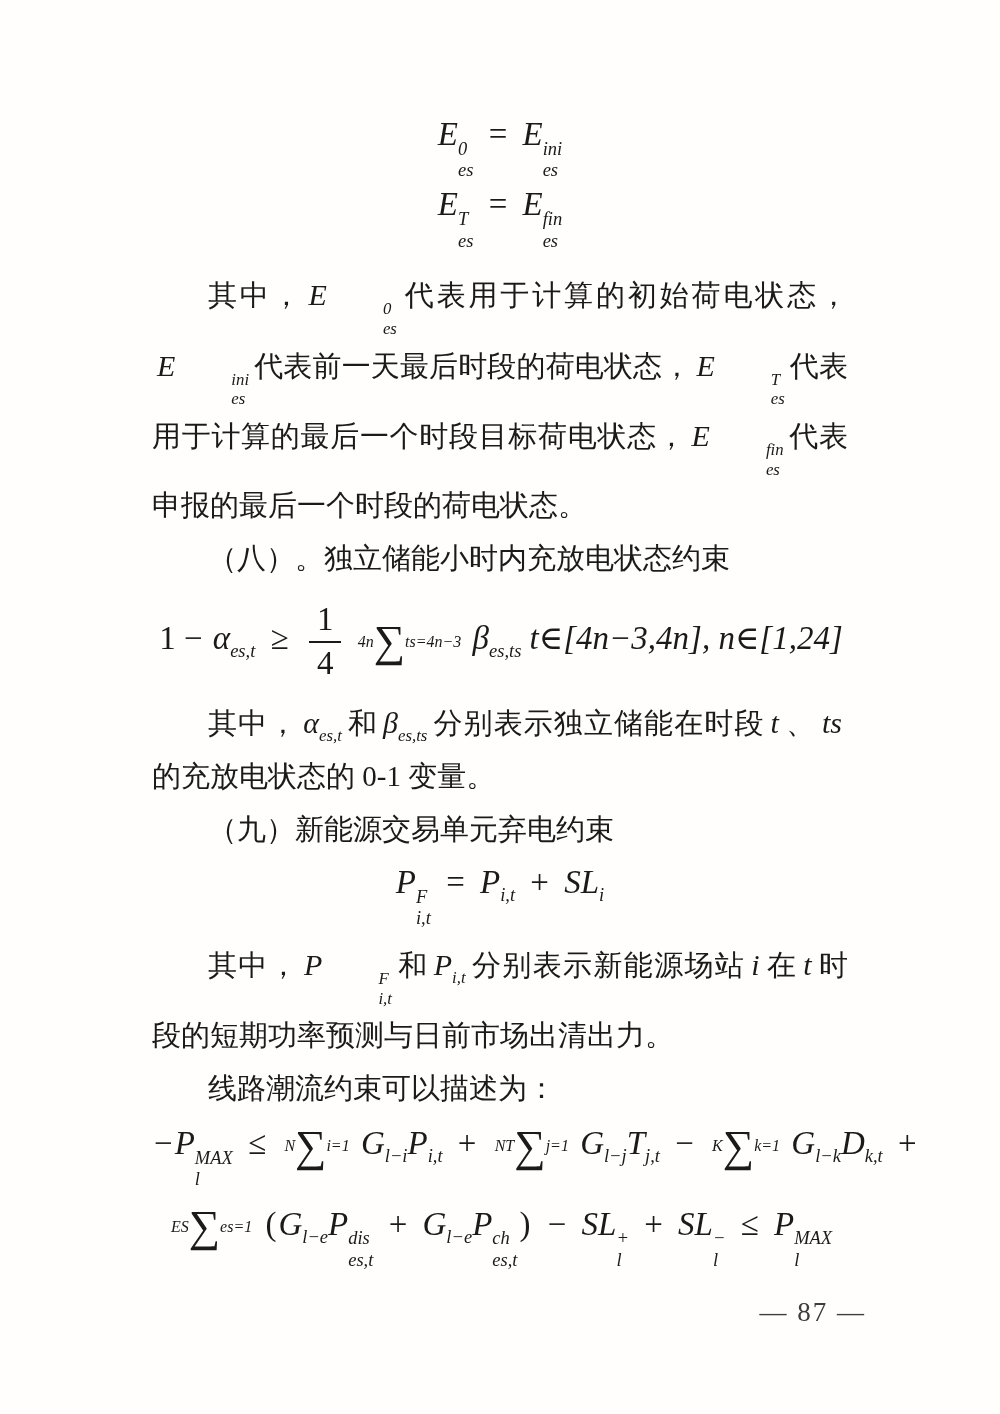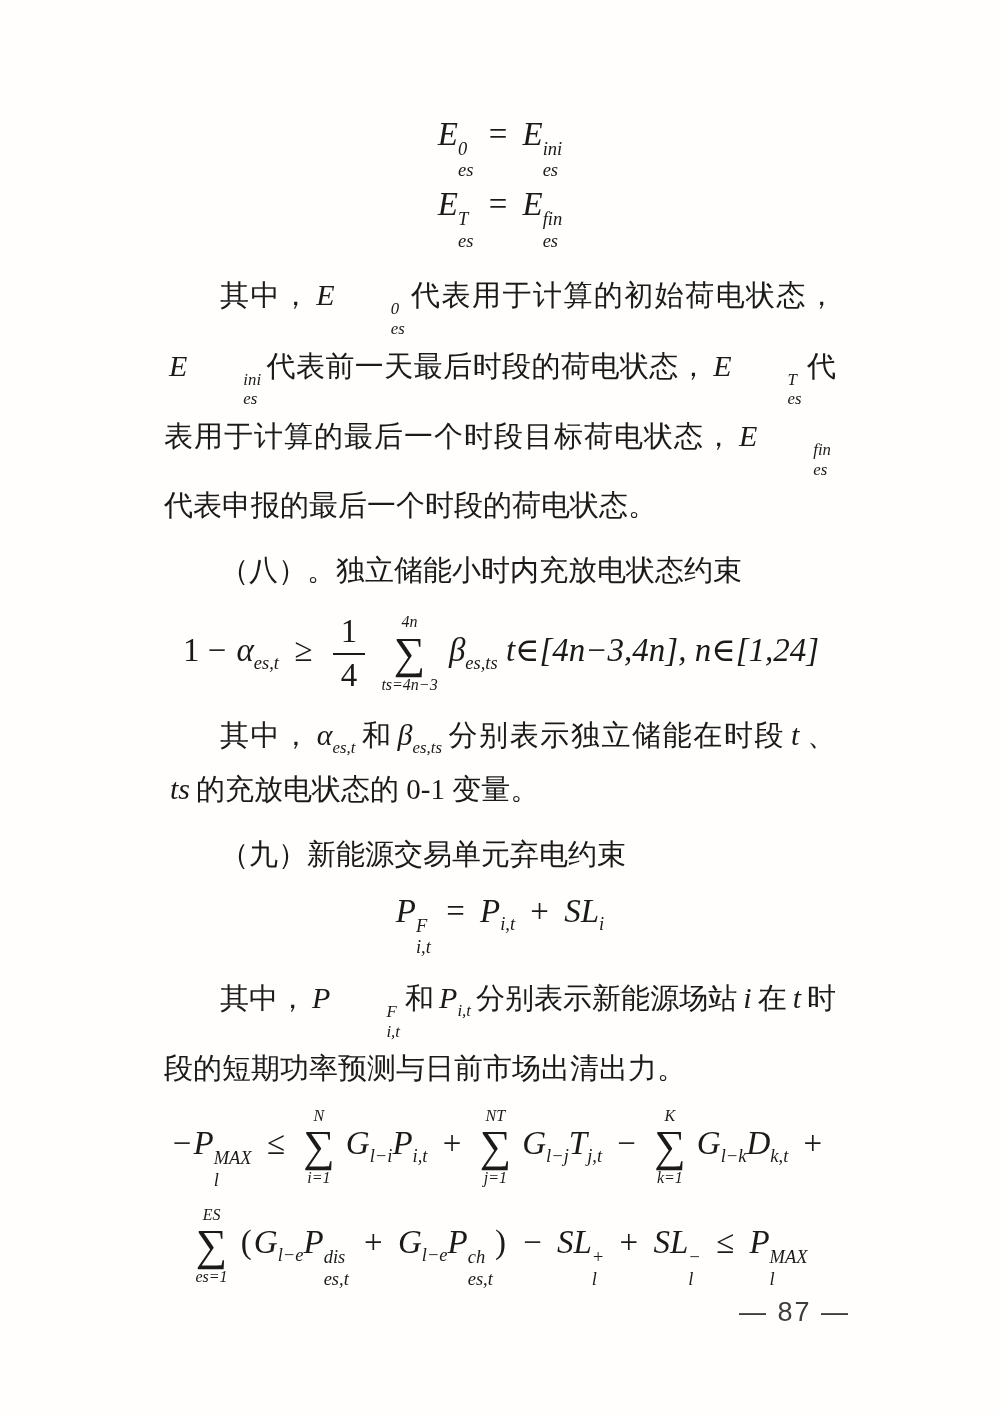--- a/index.html
+++ b/index.html
@@ -16,21 +16,21 @@
     width: 1000px; height: 1414px;
     padding: 116px 152px 0 152px;
     background: #fffefd;
   }
   
   .para, .heading {
     font-size: 29px;
     line-height: 53px;
     text-align: justify;
     text-indent: 56px;
-    margin: 12px;
+    margin: 0;
   }
   
   .eq-center { text-align: center; margin: 0; }
   .math {
     font-family: "Liberation Serif", "DejaVu Serif", serif;
     font-size: 33px;
     white-space: nowrap;
   }
   .mi { font-style: italic; }
   .mo { font-style: normal; padding: 0 7px; }
@@ -43,21 +43,21 @@
     vertical-align: -0.52em;
     font-style: italic;
   }
   .stack .st-sup, .stack .st-sub { display: block; }
   sub.msub {
     font-size: 0.56em; font-style: italic;
     vertical-align: -0.45em; line-height: 1;
   }
   
   .sum {
-    display: inline-flex; flex-direction: column;
+    display: inline-flex; 
     align-items: center; line-height: 1;
     vertical-align: middle; margin: 0 3px;
   }
   .sum .lim { font-size: 16px; font-style: italic; line-height: 1.15; }
   .sum .sigma { font-size: 44px; font-style: normal; line-height: 0.95; padding: 1px 0; }
   
   .frac {
     display: inline-flex; flex-direction: column;
     align-items: center; vertical-align: middle;
     line-height: 1.25; margin: 0 5px; font-style: normal;
@@ -74,22 +74,22 @@
   
   .eq-top1 { margin-bottom: 4px; }
   .eq-top2 { margin-bottom: 16px; }
   .eq8 { margin: 14px 0 12px 0; }
   .eq9 { margin: 8px 0 8px 0; }
   .eq10 { margin: 10px 0 0 0; }
   .eq10 .line { margin-bottom: 14px; }
   
   .footer {
     position: absolute;
-    right: 150px; bottom: 86px;
-    font-family: Liberation Sans, sans-serif;
+    right: 134px; bottom: 86px;
+    font-family: Liberation Serif, serif;
     font-size: 27px; color: #3d3d3d;
     letter-spacing: 2px;
   }
 </style>
 </head>
 <body>
 
 <div class="page">
 
   <div class="eq-center eq-top1">
@@ -170,20 +170,21 @@
       <span class="mo">+</span>
       <span class="mi">SL</span><sub class="msub">i</sub>
     </span>
   </div>
 
   <p class="para"><span>其中，</span><span class="im mi"><span>P</span><span class="stack">
           <span class="st-sup">F</span>
           <span class="st-sub">i,t</span>
         </span></span><span>和</span><span class="im mi"><span>P</span><sub class="msub">i,t</sub></span><span>分别表示新能源场站</span><span class="ivar">i</span><span>在</span><span class="ivar">t</span><span>时段的短期功率预测与日前市场出清出力。</span></p>
 
+  <p class="para">线路潮流约束可以描述为：</p>
 
   <div class="eq-center eq10">
     <div class="line">
       <span class="math">
         <span class="mo-tight">−</span><span class="mi">P</span><span class="stack">
             <span class="st-sup">MAX</span>
             <span class="st-sub">l</span>
           </span>
         <span class="mo">≤</span>
         <span class="sum">

